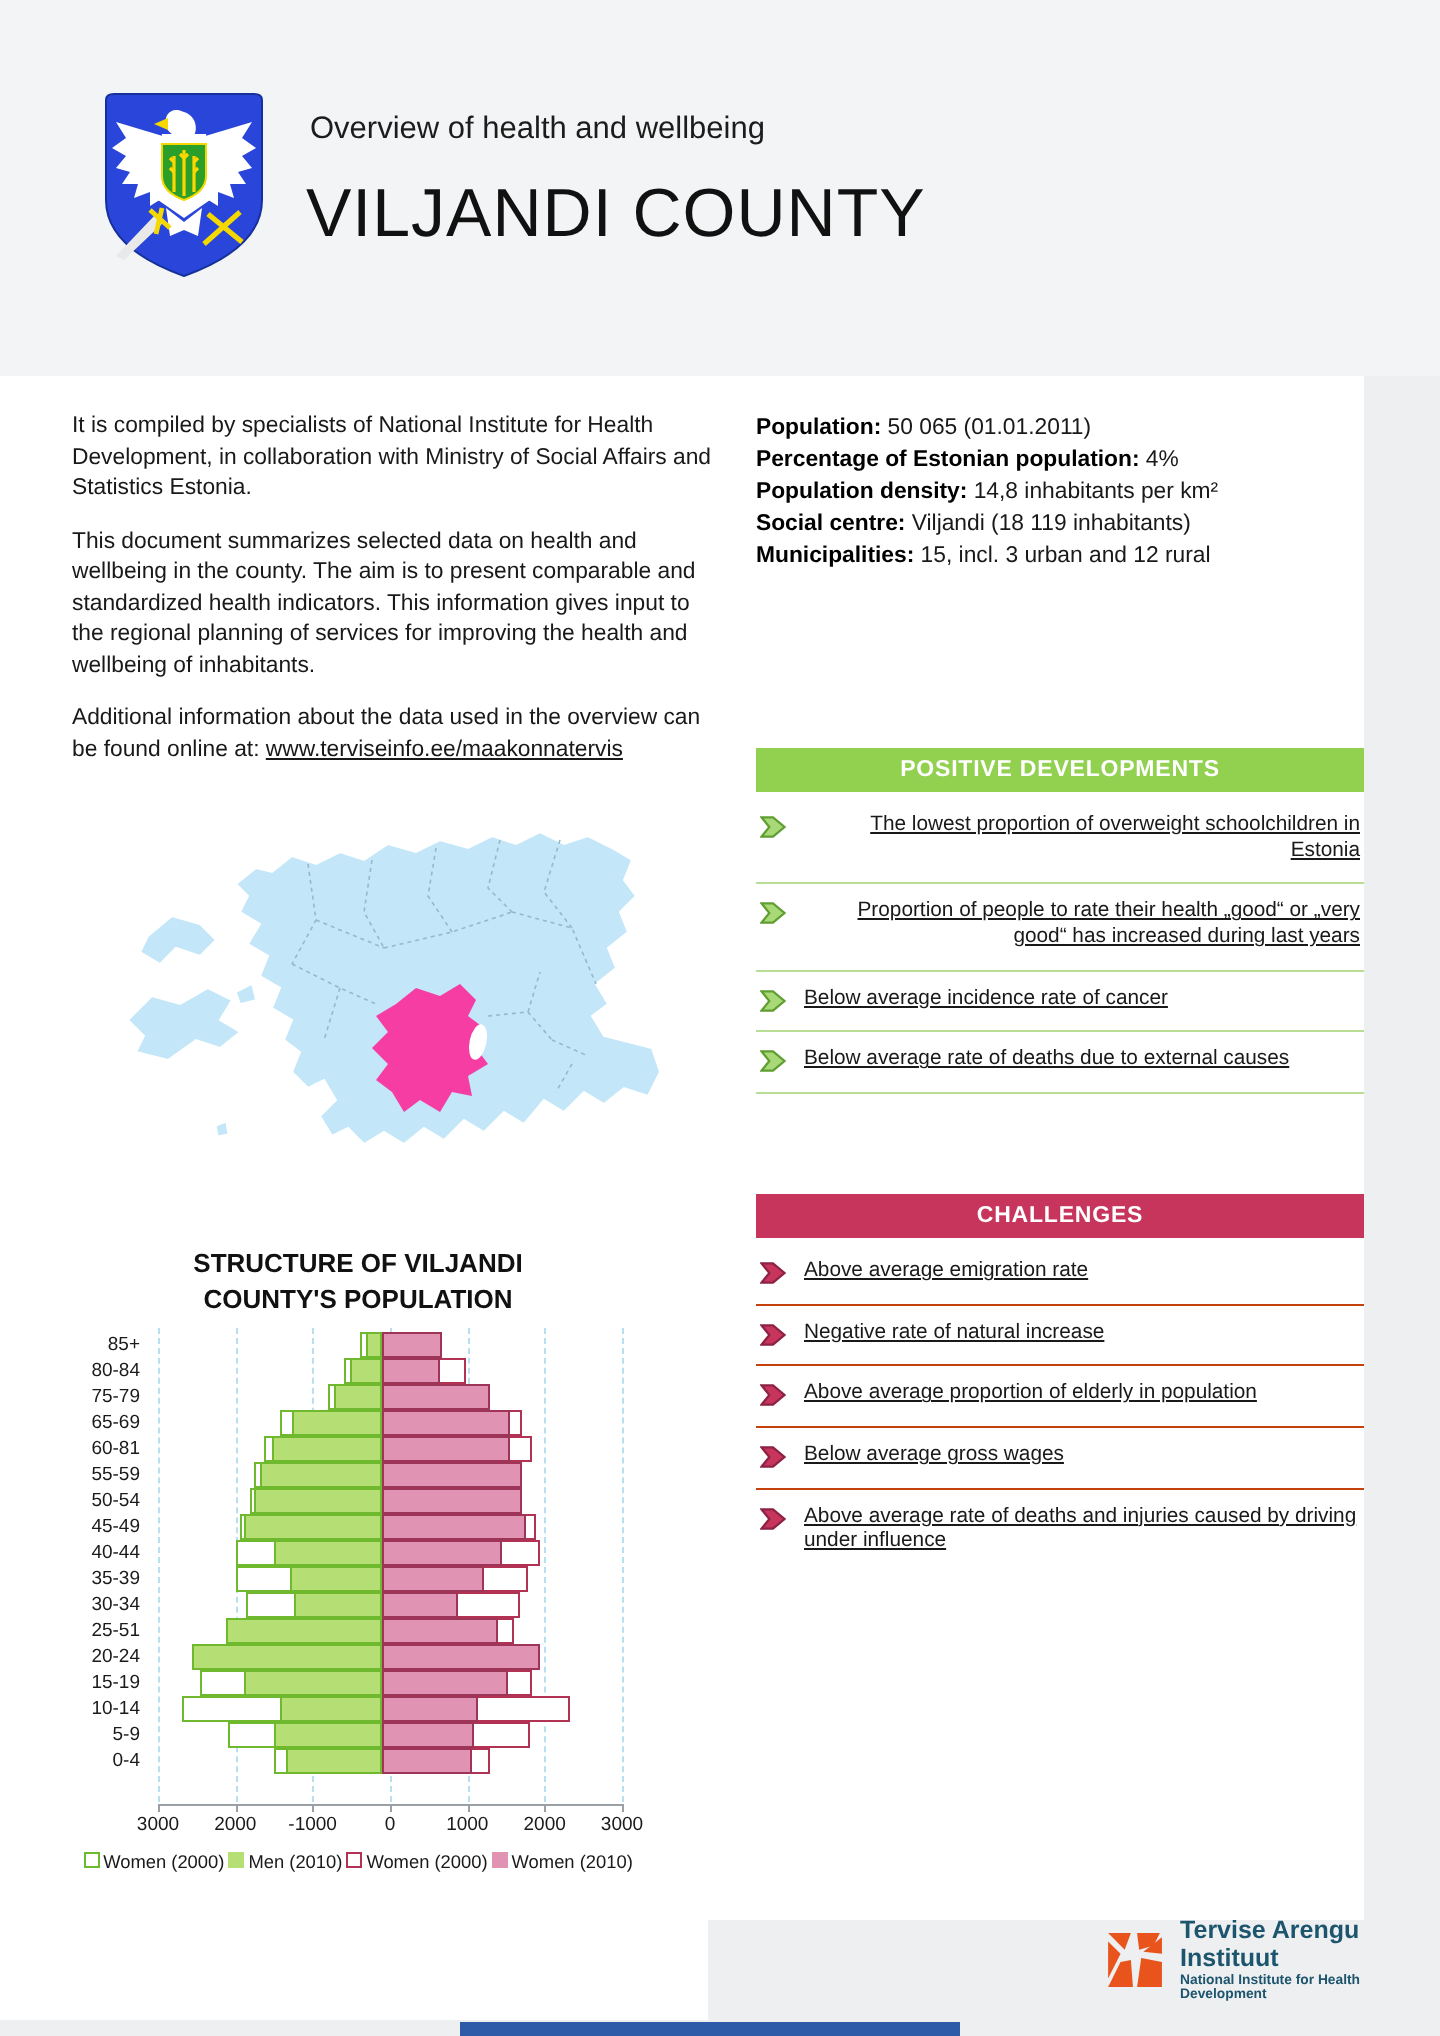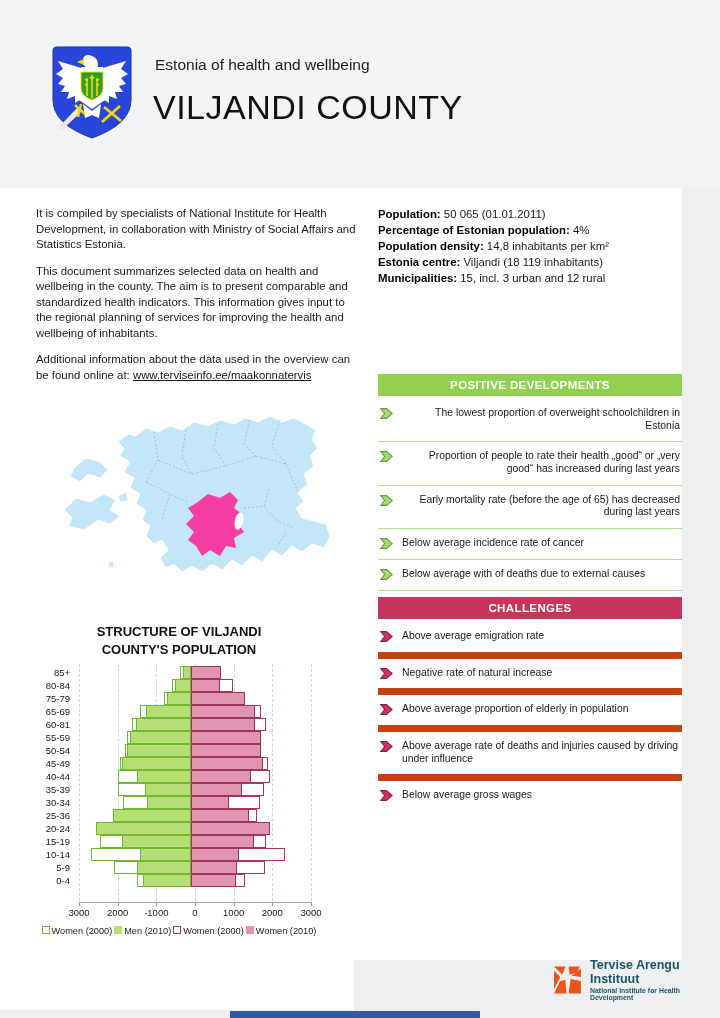--- a/index.html
+++ b/index.html
@@ -23,24 +23,24 @@
 
   .facts { position:absolute; left:378px; top:206px; width:304px; font-size:11.4px; line-height:1.41; }
   .facts b { color:#000; }
 
   .sec { position:absolute; width:304px; }
   .sec-pos { left:378px; top:374px;text-align:right; }
   .sec-ch  { left:378px; top:597px; }
   .sec-bar { height:22px; display:flex; align-items:center; justify-content:center;
              color:#fff; font-weight:bold; font-size:11.5px; letter-spacing:.4px; }
   .sec-list { margin-top:3px; }
-  .item { display:flex; gap:9px; padding:8px 2px 9px 2px; font-size:10.4px; line-height:1.22; }
+  .item { display:flex; gap:9px; padding:8px 2px 9px 2px; font-size:10.4px; line-height:1.22;text-decoration:underline; }
   .item svg { flex:0 0 auto; margin-top:1px; }
   .sec-pos .item { border-bottom:1px solid #b9dd94; }
-  .sec-ch  .item { border-bottom:7px solid #c2410c; }
+  .sec-ch  .item { border-bottom:1px solid #c2410c; }
   .sec-ch  .item:last-child { border-bottom:none; }
 
   .map { position:absolute; left:58px; top:390px; width:304px; height:212px; }
 
   .chart { position:absolute; left:45px; top:620px; width:270px; height:330px; }
   .c-title { position:absolute; left:28px; top:3px; width:212px; text-align:center;
              font-size:13px; font-weight:bold; line-height:1.35; color:#111; }
   .chart-plot { position:absolute; left:0; top:44px; width:266px; height:236px; }
   .grid { position:absolute; left:34px; top:0; width:232px; height:237px; }
   .gridline { position:absolute; top:0; bottom:0; width:0; border-left:1px dashed #b8e0f0; }
@@ -86,34 +86,34 @@
       <path d="M39,34 V52"></path>
         <path d="M44,31 V54"></path>
         <path d="M49,34 V52"></path>
       <path d="M39,37 l-2,-2 M39,42 l-2,-2 M49,37 l2,-2 M49,42 l2,-2 M44,35 l-2,-2 M44,35 l2,-2"></path>
     </g>
     <polygon points="30,63 34,67 14,86 10,84" fill="#e9e9e9"></polygon>
     <path d="M27,61 L37,70 M33,60 L30,73" stroke="#f5d800" stroke-width="2.4"></path>
     <path d="M54,78 L72,62 M56,63 L73,77" stroke="#f5d800" stroke-width="2.6"></path>
   </svg>
 
-  <div class="eyebrow">Estonia of health and wellbeing</div>
+  <div class="eyebrow">Overview of health and wellbeing</div>
   <div class="big-title">VILJANDI COUNTY</div>
 
   <div class="intro">
     <p><span>It is compiled by specialists of National Institute for Health Development, in collaboration with Ministry of Social Affairs and Statistics Estonia.</span></p>
     <p><span>This document summarizes selected data on health and wellbeing in the county. The aim is to present comparable and standardized health indicators. This information gives input to the regional planning of services for improving the health and wellbeing of inhabitants.</span></p>
     <p><span>Additional information about the data used in the overview can be found online at: </span><a class="link">www.terviseinfo.ee/maakonnatervis</a></p>
   </div>
 
   <div class="facts" id="facts">
       <div class="fact"><b>Population:</b><span> 50 065 (01.01.2011)</span></div>
       <div class="fact"><b>Percentage of Estonian population:</b><span> 4%</span></div>
       <div class="fact"><b>Population density:</b><span> 14,8 inhabitants per km²</span></div>
-      <div class="fact"><b>Estonia centre:</b><span> Viljandi (18 119 inhabitants)</span></div>
+      <div class="fact"><b>Social centre:</b><span> Viljandi (18 119 inhabitants)</span></div>
       <div class="fact"><b>Municipalities:</b><span> 15, incl. 3 urban and 12 rural</span></div>
     </div>
 
   <div class="sec sec-pos">
     <div class="sec-bar" style="background: rgb(146, 208, 80);">POSITIVE DEVELOPMENTS</div>
     <div class="sec-list" id="pos-list">
         <div class="item">
           <svg width="13" height="11" viewBox="0 0 14 12">
             <polygon points="0.7,0.7 7,0.7 13.3,6 7,11.3 0.7,11.3 5,6" fill="#a9d977" stroke="#5f9e33" stroke-width="1.2"></polygon>
           </svg>
@@ -122,33 +122,27 @@
         <div class="item">
           <svg width="13" height="11" viewBox="0 0 14 12">
             <polygon points="0.7,0.7 7,0.7 13.3,6 7,11.3 0.7,11.3 5,6" fill="#a9d977" stroke="#5f9e33" stroke-width="1.2"></polygon>
           </svg>
           <span>Proportion of people to rate their health „good“ or „very good“ has increased during last years</span>
         </div>
         <div class="item">
           <svg width="13" height="11" viewBox="0 0 14 12">
             <polygon points="0.7,0.7 7,0.7 13.3,6 7,11.3 0.7,11.3 5,6" fill="#a9d977" stroke="#5f9e33" stroke-width="1.2"></polygon>
           </svg>
-          <span>Early mortality rate (before the age of 65) has decreased during last years</span>
+          <span>Below average incidence rate of cancer</span>
         </div>
         <div class="item">
           <svg width="13" height="11" viewBox="0 0 14 12">
             <polygon points="0.7,0.7 7,0.7 13.3,6 7,11.3 0.7,11.3 5,6" fill="#a9d977" stroke="#5f9e33" stroke-width="1.2"></polygon>
           </svg>
-          <span>Below average incidence rate of cancer</span>
-        </div>
-        <div class="item">
-          <svg width="13" height="11" viewBox="0 0 14 12">
-            <polygon points="0.7,0.7 7,0.7 13.3,6 7,11.3 0.7,11.3 5,6" fill="#a9d977" stroke="#5f9e33" stroke-width="1.2"></polygon>
-          </svg>
-          <span>Below average with of deaths due to external causes</span>
+          <span>Below average rate of deaths due to external causes</span>
         </div>
       </div>
   </div>
 
   <div class="sec sec-ch">
     <div class="sec-bar" style="background: rgb(199, 53, 92);">CHALLENGES</div>
     <div class="sec-list" id="ch-list">
         <div class="item">
           <svg width="13" height="11" viewBox="0 0 14 12">
             <polygon points="0.7,0.7 7,0.7 13.3,6 7,11.3 0.7,11.3 5,6" fill="#c7355c" stroke="#8c2244" stroke-width="1.2"></polygon>
@@ -164,27 +158,27 @@
         <div class="item">
           <svg width="13" height="11" viewBox="0 0 14 12">
             <polygon points="0.7,0.7 7,0.7 13.3,6 7,11.3 0.7,11.3 5,6" fill="#c7355c" stroke="#8c2244" stroke-width="1.2"></polygon>
           </svg>
           <span>Above average proportion of elderly in population</span>
         </div>
         <div class="item">
           <svg width="13" height="11" viewBox="0 0 14 12">
             <polygon points="0.7,0.7 7,0.7 13.3,6 7,11.3 0.7,11.3 5,6" fill="#c7355c" stroke="#8c2244" stroke-width="1.2"></polygon>
           </svg>
+          <span>Below average gross wages</span>
+        </div>
+        <div class="item">
+          <svg width="13" height="11" viewBox="0 0 14 12">
+            <polygon points="0.7,0.7 7,0.7 13.3,6 7,11.3 0.7,11.3 5,6" fill="#c7355c" stroke="#8c2244" stroke-width="1.2"></polygon>
+          </svg>
           <span>Above average rate of deaths and injuries caused by driving under influence</span>
-        </div>
-        <div class="item">
-          <svg width="13" height="11" viewBox="0 0 14 12">
-            <polygon points="0.7,0.7 7,0.7 13.3,6 7,11.3 0.7,11.3 5,6" fill="#c7355c" stroke="#8c2244" stroke-width="1.2"></polygon>
-          </svg>
-          <span>Below average gross wages</span>
         </div>
       </div>
   </div>
 
   <svg class="map" viewBox="0 0 304 212">
     <g id="map-g">
       <path id="mainland" d="M60,52 L70,44 L78,46 L88,38 L100,42 L112,36 L124,40 L136,32 L150,36 L162,30 L176,34 L188,28 L200,32 L212,26 L224,32 L236,28 L248,34 L258,40 L254,50 L260,58 L252,66 L256,76 L246,84 L250,94 L240,102 L246,112 L238,118 L244,128 L268,134 L272,146 L266,158 L254,154 L244,162 L234,156 L224,166 L214,160 L204,172 L194,166 L184,176 L174,170 L164,180 L154,174 L144,182 L134,176 L124,182 L116,174 L108,178 L102,168 L110,160 L104,150 L96,154 L88,146 L92,136 L84,130 L88,120 L78,114 L82,104 L72,98 L76,88 L66,82 L72,72 L62,66 L66,58 Z" stroke="#fff" stroke-width="1" fill="#c3e6f9"></path>
       <path id="hiiumaa" d="M16,78 L28,68 L42,72 L50,80 L42,88 L30,84 L22,92 L12,86 Z" stroke="#fff" stroke-width="1" fill="#c3e6f9"></path>
       <path id="saaremaa" d="M6,120 L18,108 L32,112 L46,104 L58,110 L52,120 L62,126 L52,134 L40,130 L26,140 L10,136 L14,128 Z" stroke="#fff" stroke-width="1" fill="#c3e6f9"></path>
       <path id="muhu" d="M60,106 L68,102 L70,110 L62,112 Z" stroke="#fff" stroke-width="0.8" fill="#c3e6f9"></path>
@@ -338,21 +332,21 @@
             <div class="half left">
               <div class="bar outline" style="width: 67.7px; background: rgb(255, 255, 255); border-color: rgb(110, 185, 46); z-index: 1;"></div>
               <div class="bar" style="width: 43.7px; background: rgb(181, 223, 116); border-color: rgb(110, 185, 46); z-index: 2;"></div>
             </div>
             <div class="half right">
               <div class="bar outline" style="width: 68.8px; background: rgb(255, 255, 255); border-color: rgb(178, 50, 84); z-index: 1;"></div>
               <div class="bar" style="width: 37.9px; background: rgb(224, 147, 179); border-color: rgb(158, 53, 88); z-index: 2;"></div>
             </div>
           </div>
           <div class="prow">
-            <div class="age">25-36</div>
+            <div class="age">25-51</div>
             <div class="half left">
               <div class="bar outline" style="width: 65.3px; background: rgb(255, 255, 255); border-color: rgb(110, 185, 46); z-index: 1;"></div>
               <div class="bar" style="width: 77.7px; background: rgb(181, 223, 116); border-color: rgb(110, 185, 46); z-index: 2;"></div>
             </div>
             <div class="half right">
               <div class="bar outline" style="width: 66.1px; background: rgb(255, 255, 255); border-color: rgb(178, 50, 84); z-index: 1;"></div>
               <div class="bar" style="width: 58.4px; background: rgb(224, 147, 179); border-color: rgb(158, 53, 88); z-index: 2;"></div>
             </div>
           </div>
           <div class="prow">

